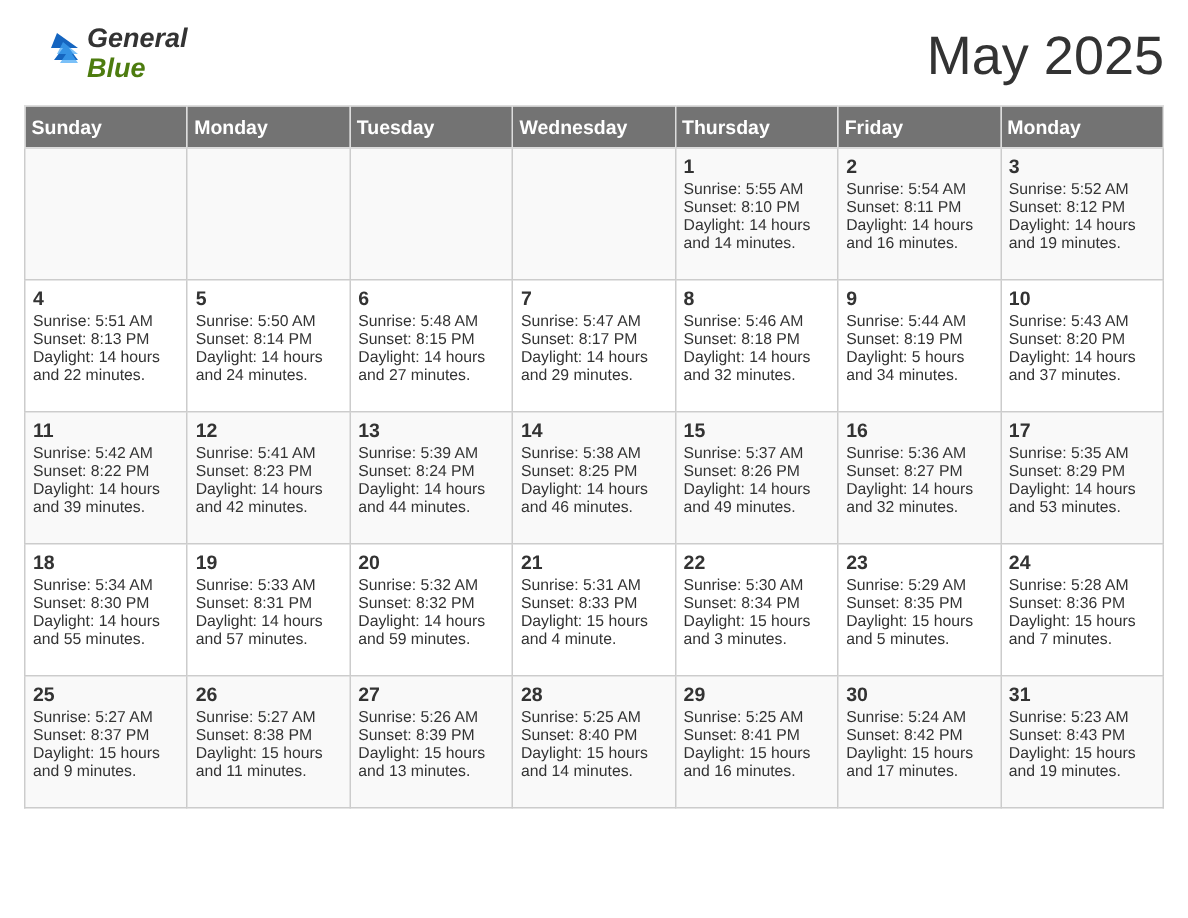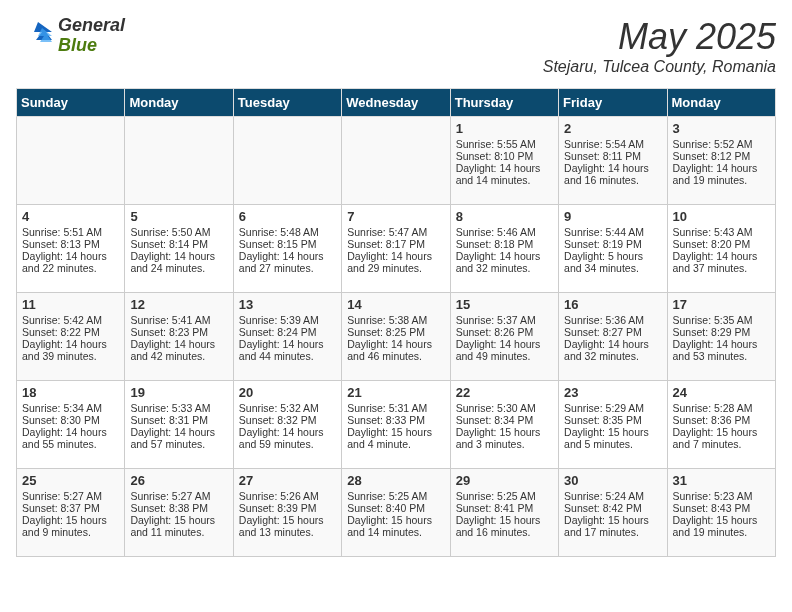--- a/index.html
+++ b/index.html
@@ -27,39 +27,38 @@
       font-weight: bold;
       line-height: 1.1;
     }
     .logo-general { color: #333; }
     .logo-blue { color: #4d7c0f; text-align: right; }
     .logo-icon {
       width: 36px;
       height: 36px;
     }
     .title-area {
-      text-align: right;
-      font-style: italic;
+      text-align: left;
     }
     .month-title {
       font-size: 36px;
       color: #333;
       font-weight: normal;
     }
     .subtitle {
       font-size: 16px;
       color: #333;
     }
     table {
       width: 100%;
       border-collapse: collapse;
       table-layout: fixed;
     }
     thead tr th {
-      background-color: #0c4a6e;
+      background-color: #737373;
       color: white;
       font-size: 13px;
       font-weight: bold;
       padding: 6px 4px;
       text-align: left;
       border: 1px solid #ddd;
     }
     tbody tr td {
       border: 1px solid #ccc;
       vertical-align: top;
@@ -95,21 +94,20 @@
       <polygon points="22,4 36,14 30,14 36,22 20,22 26,14 18,14" fill="#1565C0"></polygon>
       <polygon points="26,10 36,18 32,18 36,24 24,24 28,18 22,18" fill="#42A5F5" opacity="0.7"></polygon>
     </svg>
     <div class="logo-text">
       <span class="logo-general">General</span><br>
       <span class="logo-blue">Blue</span>
     </div>
   </div>
   <div class="title-area">
     <div class="month-title">May 2025</div>
-    <div class="subtitle">Stejaru, Tulcea County, Romania</div>
   </div>
 </div>
 
 <table>
   <thead>
     <tr id="header-row">
         <th>Sunday</th>
         <th>Monday</th>
         <th>Tuesday</th>
         <th>Wednesday</th>

